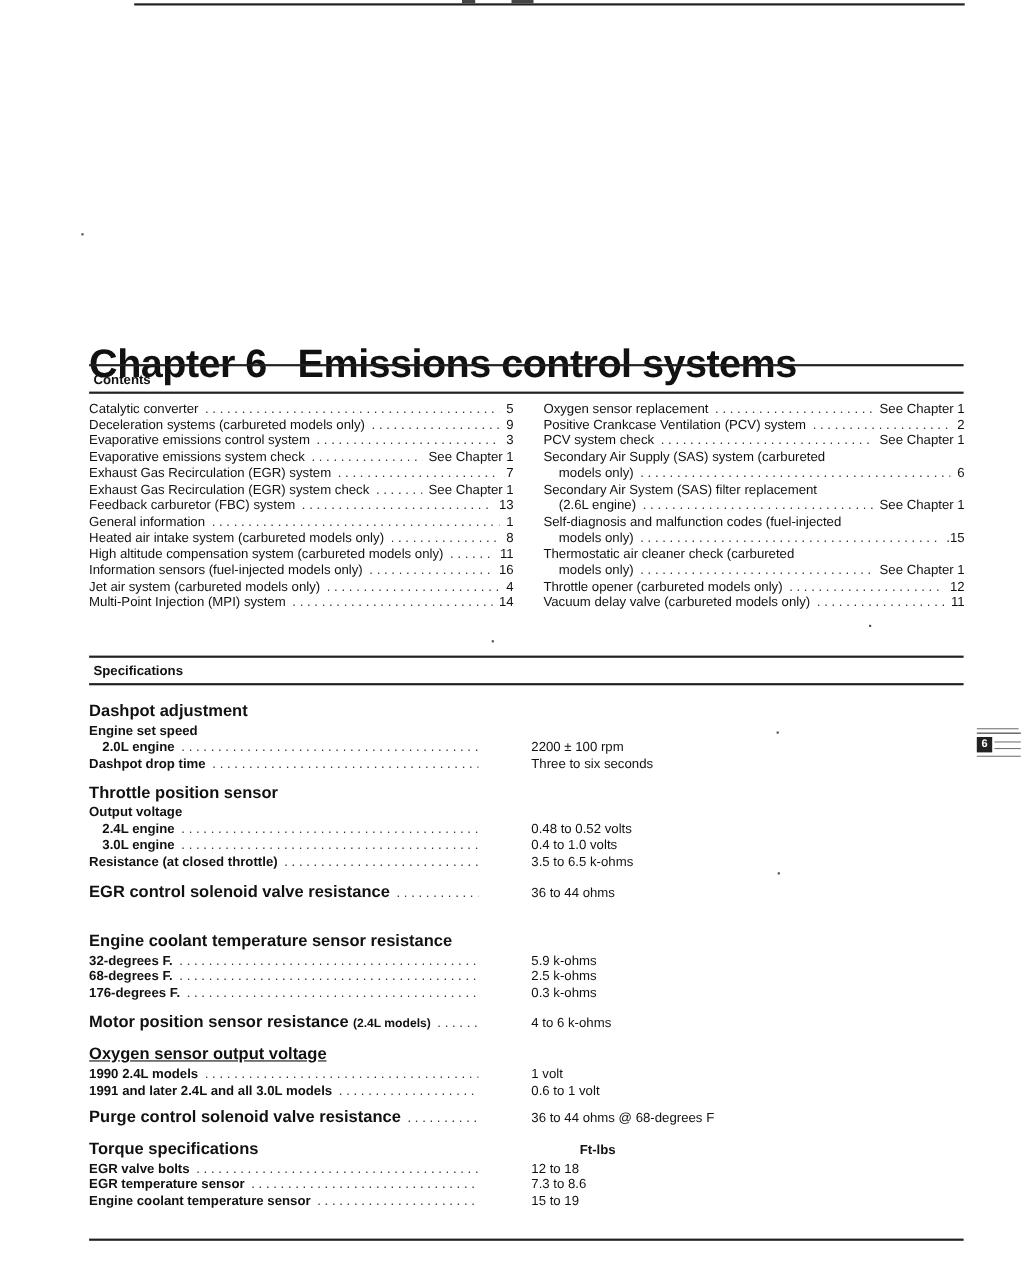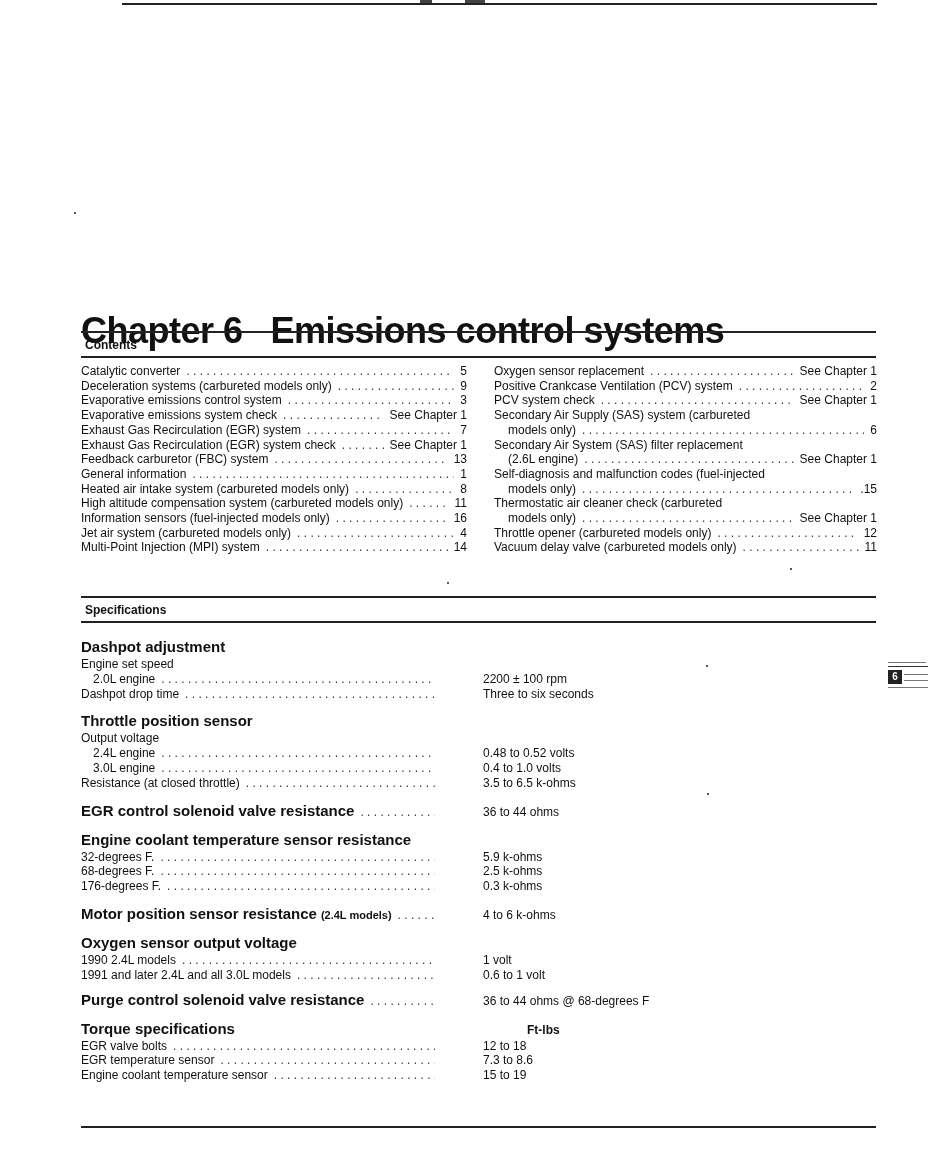--- a/index.html
+++ b/index.html
@@ -19,21 +19,21 @@
   .toc-row .lbl { flex:0 0 auto; }
   .toc-row .dots { flex:1 1 auto; overflow:hidden; margin:0 6px; color:#333; letter-spacing:2.2px; }
   .toc-row .dots::after { content:". . . . . . . . . . . . . . . . . . . . . . . . . . . . . . . . . . . . . . . . . . . . . . . . . . . . . . . . . . . . . . . . . . . . . . . . . . . . . . . . . . . . . . . . . ."; letter-spacing:0; }
   .toc-row .pg { flex:0 0 auto; text-align:right; }
   .toc-row.cont { padding-left:14px; }
   .toc-row.head { display:block; }
   .specs { position:absolute; left:81px; top:632px; width:560px; }
   .spec-h { font-size:15px; font-weight:bold; margin-top:6px; margin-bottom:2px; display:flex; align-items:baseline; white-space:nowrap; }
   .spec-h .small { font-size:11px; margin-left:4px; }
   .spec-row { display:flex; align-items:baseline; font-size:12px; line-height:14.8px; white-space:nowrap; }
-  .spec-row .lbl { flex:0 0 auto; }
+  .spec-row .lbl { flex:0 0 auto;font-weight:bold; }
   .spec-row .dots, .spec-h .dots { flex:1 1 auto; overflow:hidden; margin:0 6px; color:#333; font-size:12px; font-weight:normal; }
   .spec-row .dots::after, .spec-h .dots::after { content:". . . . . . . . . . . . . . . . . . . . . . . . . . . . . . . . . . . . . . . . . . . . . . . . . . . . . . . . . . . . . . . . . . . . . . . . . . . . ."; }
   .dotwrap { width:360px; display:flex; align-items:baseline; flex:0 0 360px; }
   .val { flex:0 0 auto; margin-left:42px; font-size:12px; font-weight:normal; }
   .val.bold { font-weight:bold;padding-left:44px; }
   .spec-row.indent .lbl { padding-left:12px; }
   .thumb { position:absolute; left:888px; top:660px; width:40px; height:30px; }
   .thumb .ln { position:absolute; left:0; height:1px; background:#777; }
   .thumb .blk { position:absolute; left:0; top:10px; width:14px; height:14px; background:#222; color:#fff; font-size:10px; font-weight:bold; text-align:center; line-height:14px; }
   .speck { position:absolute; width:2px; height:2px; background:#555; }
@@ -233,21 +233,21 @@
     </div>
 
   <div class="spec-h" style="margin-top:11px;">
       <span class="dotwrap">
         <span>EGR control solenoid valve resistance</span>
         <span class="dots"></span>
       </span>
       <span class="val">36 to 44 ohms</span>
     </div>
 
-  <div class="spec-h" style="margin-top:12px;">Engine coolant temperature sensor resistance</div>
+  <div class="spec-h" style="margin-top:28px;">Engine coolant temperature sensor resistance</div>
   <div class="spec-row">
       <span class="dotwrap">
         <span class="lbl">32-degrees F.</span>
         <span class="dots"></span>
       </span>
       <span class="val">5.9 k-ohms</span>
     </div>
   <div class="spec-row">
       <span class="dotwrap">
         <span class="lbl">68-degrees F.</span>
@@ -265,21 +265,21 @@
 
   <div class="spec-h" style="margin-top:11px;">
       <span class="dotwrap">
         <span>Motor position sensor resistance</span>
         <span class="small">(2.4L models)</span>
         <span class="dots"></span>
       </span>
       <span class="val">4 to 6 k-ohms</span>
     </div>
 
-  <div class="spec-h" style="margin-top:12px;">Oxygen sensor output voltage</div>
+  <div class="spec-h" style="margin-top:12px;text-decoration:underline;">Oxygen sensor output voltage</div>
   <div class="spec-row">
       <span class="dotwrap">
         <span class="lbl">1990 2.4L models</span>
         <span class="dots"></span>
       </span>
       <span class="val">1 volt</span>
     </div>
   <div class="spec-row">
       <span class="dotwrap">
         <span class="lbl">1991 and later 2.4L and all 3.0L models</span>

